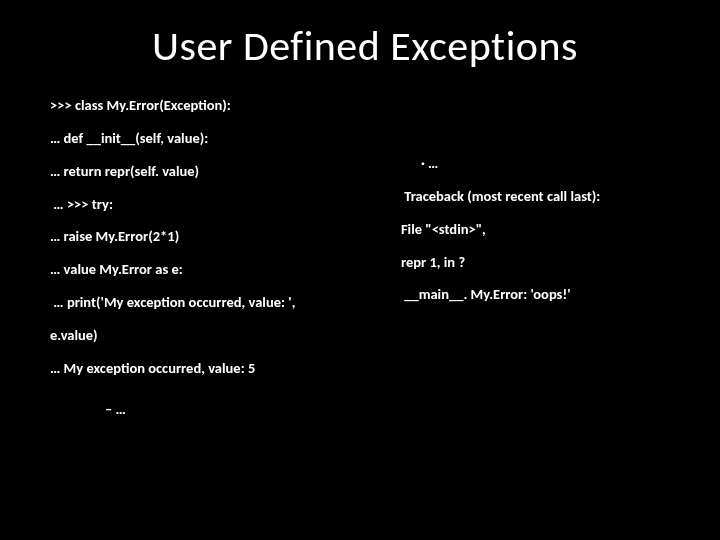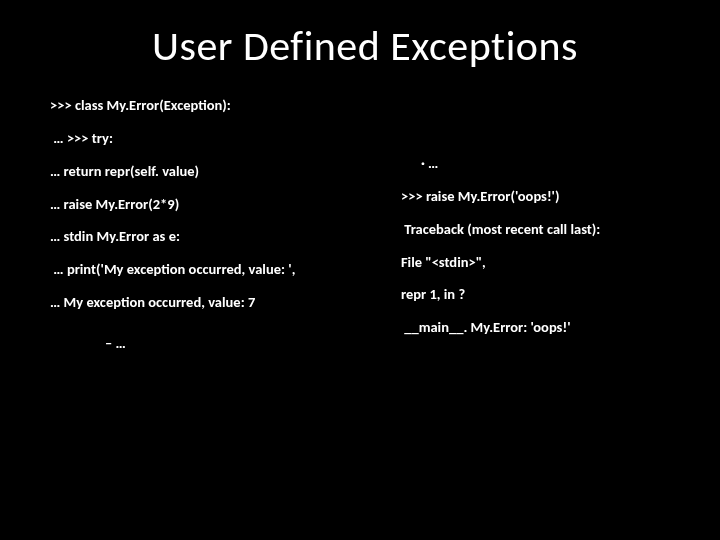--- a/index.html
+++ b/index.html
@@ -62,32 +62,33 @@
 </head>
 <body>
 
 <div class="slide">
   <div class="title">User Defined Exceptions</div>
 
   <div class="columns">
 
     <div class="col col-left">
       <div class="line">&gt;&gt;&gt; class My.Error(Exception):</div>
+      <div class="line">… def __init__(self, value):</div>
+      <div class="line">… return repr(self. value)</div>
       <div class="line"> … &gt;&gt;&gt; try:</div>
-      <div class="line">… return repr(self. value)</div>
-      <div class="line">… raise My.Error(2*9)</div>
-      <div class="line">… stdin My.Error as e:</div>
+      <div class="line">… raise My.Error(2*1)</div>
+      <div class="line">… value My.Error as e:</div>
       <div class="line"> … print('My exception occurred, value: ',</div>
-      <div class="line">… My exception occurred, value: 7</div>
+      <div class="line">e.value)</div>
+      <div class="line">… My exception occurred, value: 5</div>
       <div class="dash-line">–   …</div>
     </div>
 
     <div class="col col-right">
       <div class="line indent1">· …</div>
-      <div class="line">&gt;&gt;&gt; raise My.Error('oops!')</div>
       <div class="line"> Traceback (most recent call last):</div>
       <div class="line">File "&lt;stdin&gt;",</div>
       <div class="line">repr 1, in ?</div>
       <div class="line"> __main__. My.Error: 'oops!'</div>
     </div>
 
   </div>
 </div>
 
 </body></html>

